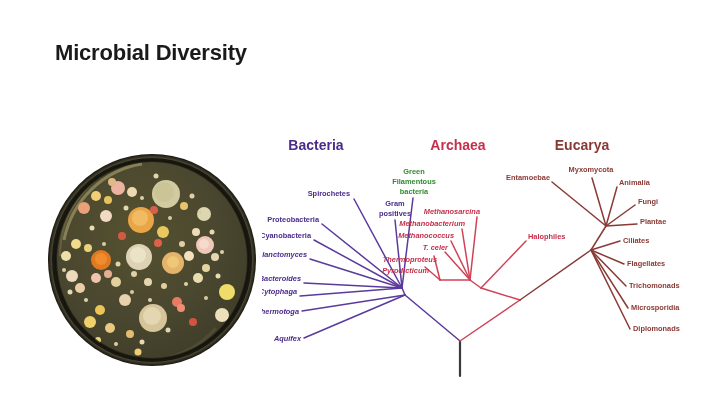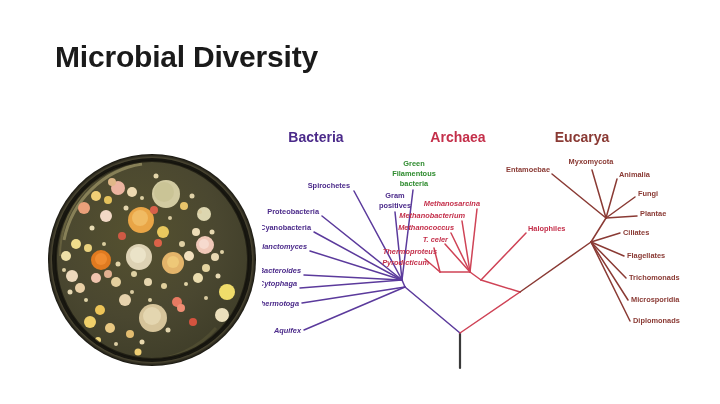--- a/index.html
+++ b/index.html
@@ -14,42 +14,42 @@
     position: relative;
     width: 720px;
     height: 404px;
     background: #ffffff;
     overflow: hidden;
   }
   #slide-title {
     position: absolute;
     left: 55px;
     top: 40px;
-    font-size: 30px;
+    font-size: 22px;
     font-weight: bold;
     color: #1a1a1a;
     letter-spacing: -0.2px;
     white-space: nowrap;
   }
 
   
   #petri-wrap {
     position: absolute;
     left: 46px;
     top: 152px;
     width: 212px;
     height: 216px;
   }
   #petri-svg { display: block; }
 
   
   #tree-wrap {
     position: absolute;
     left: 262px;
-    top: 120px;
+    top: 128px;
     width: 458px;
     height: 260px;
   }
   #tree-svg { display: block; }
 
   .dom-heading {
     font-weight: bold;
     font-size: 14px;
     white-space: nowrap;
   }

